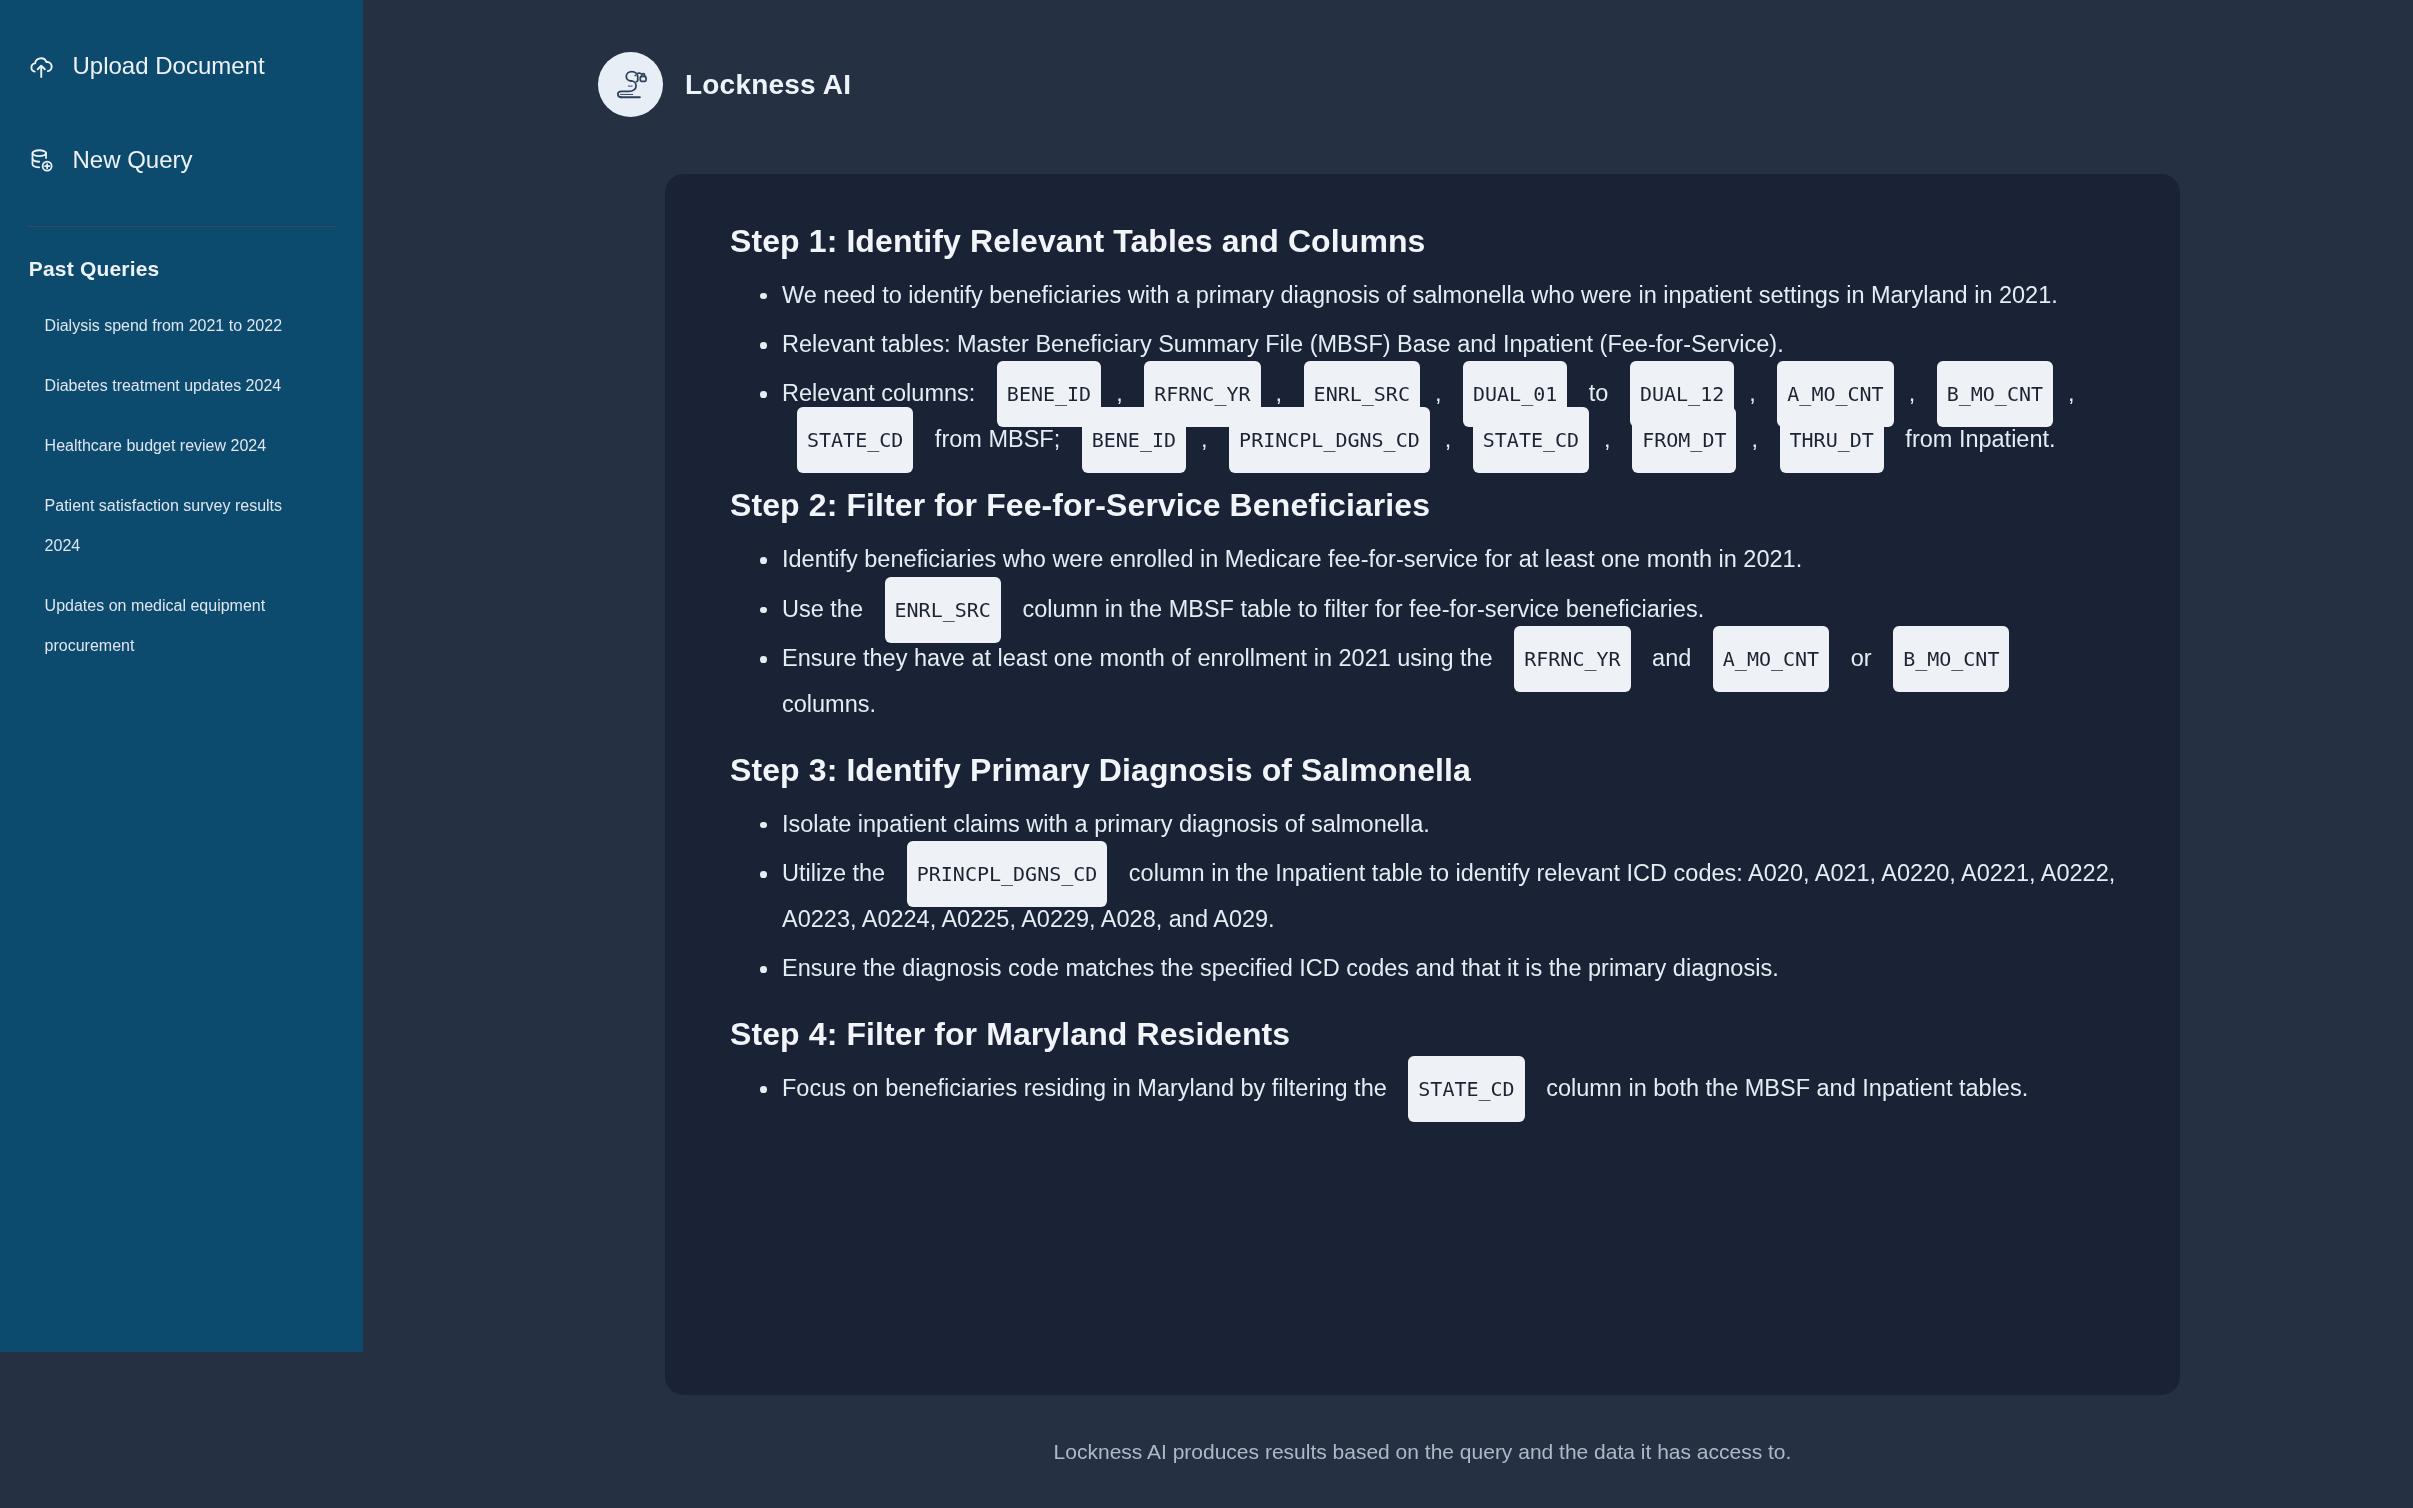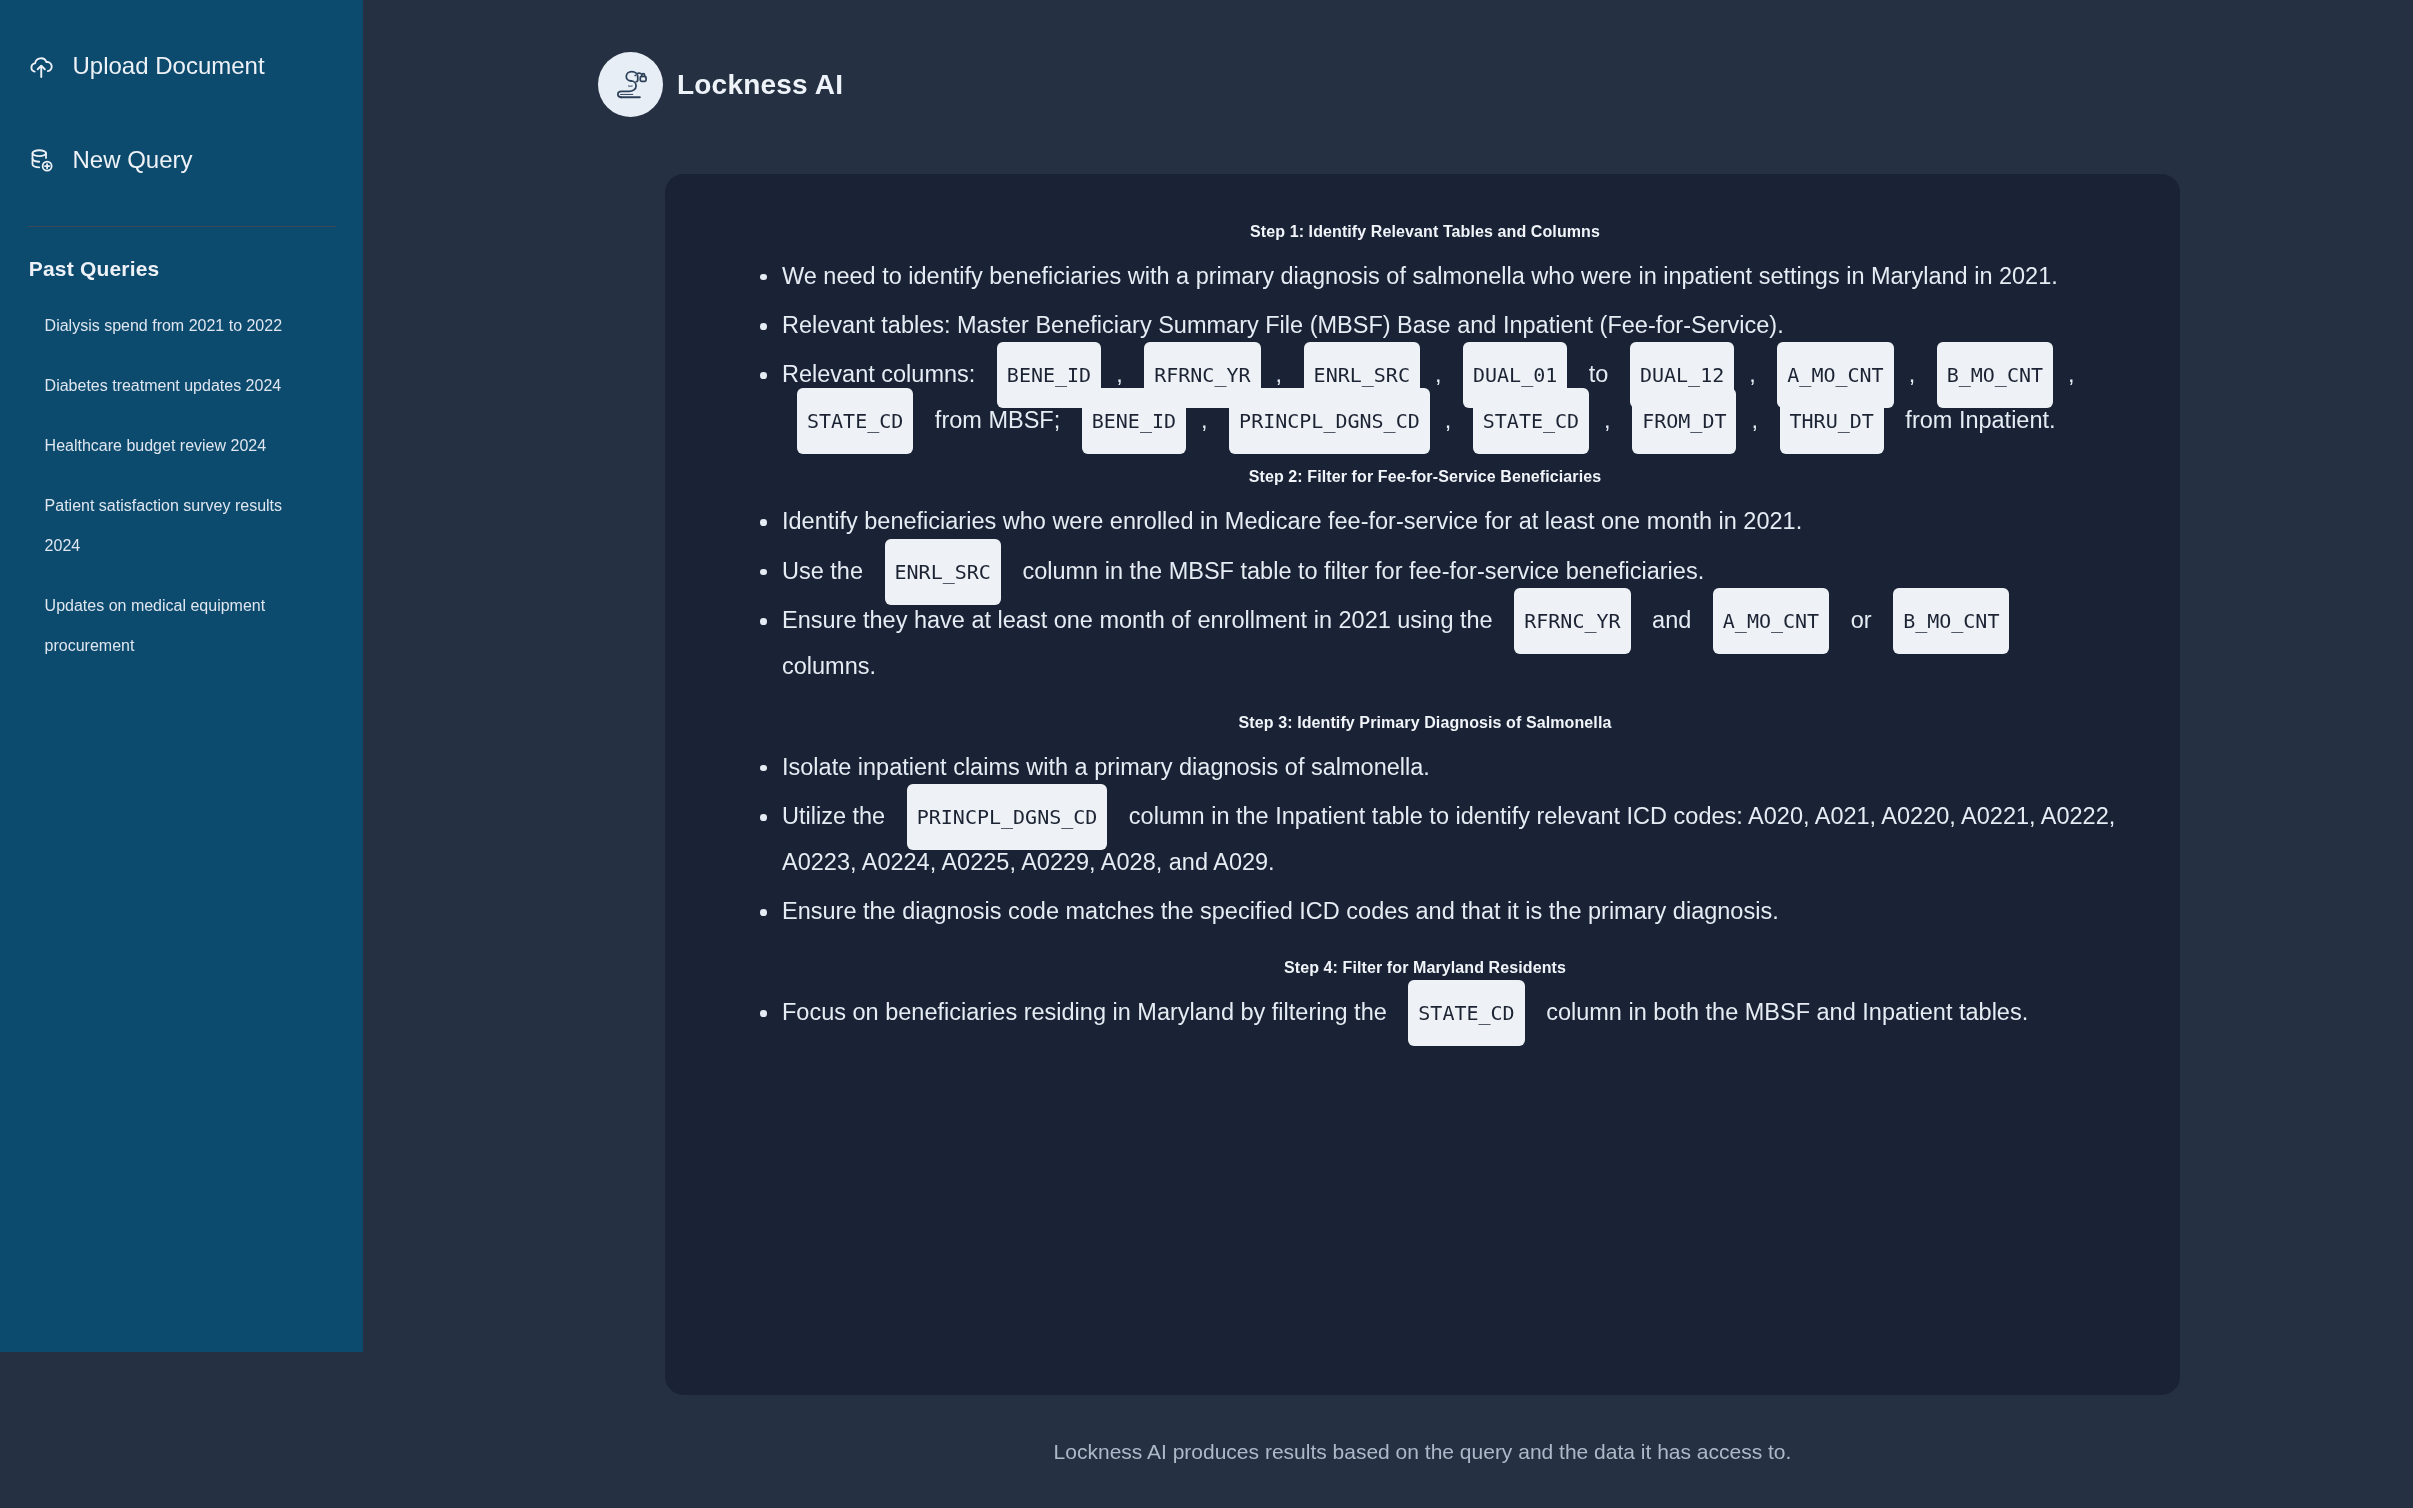--- a/index.html
+++ b/index.html
@@ -125,21 +125,21 @@
   .main {
     flex: 1;
     height: 1508px;
     position: relative;
     overflow: hidden;
   }
 
   .brand {
     display: flex;
     align-items: center;
-    gap: 14px;
+    gap: 22px;
     position: absolute;
     left: 235px;
     top: 52px;
   }
 
   .brand-badge {
     width: 65px;
     height: 65px;
     border-radius: 50%;
     background: #e8eef6;
@@ -162,26 +162,25 @@
     top: 174px;
     width: 1515px;
     height: 1221px;
     background: #1a2335;
     border-radius: 18.4px;
     padding: 49px 60px 0 65px;
     overflow: hidden;
   }
 
   .step-title {
-    font-size: 16px;
+    font-size: 32px;
     font-weight: bold;
     color: #f1f5fa;
     margin-bottom: 11.7px;
     letter-spacing: 0.1px;
-    text-align: center;
   }
 
   .step-block { margin-bottom: 25px; }
   .step-block:last-child { margin-bottom: 0; }
 
   ul.bullets {
     list-style: none;
     padding: 0;
     margin: 0;
   }

